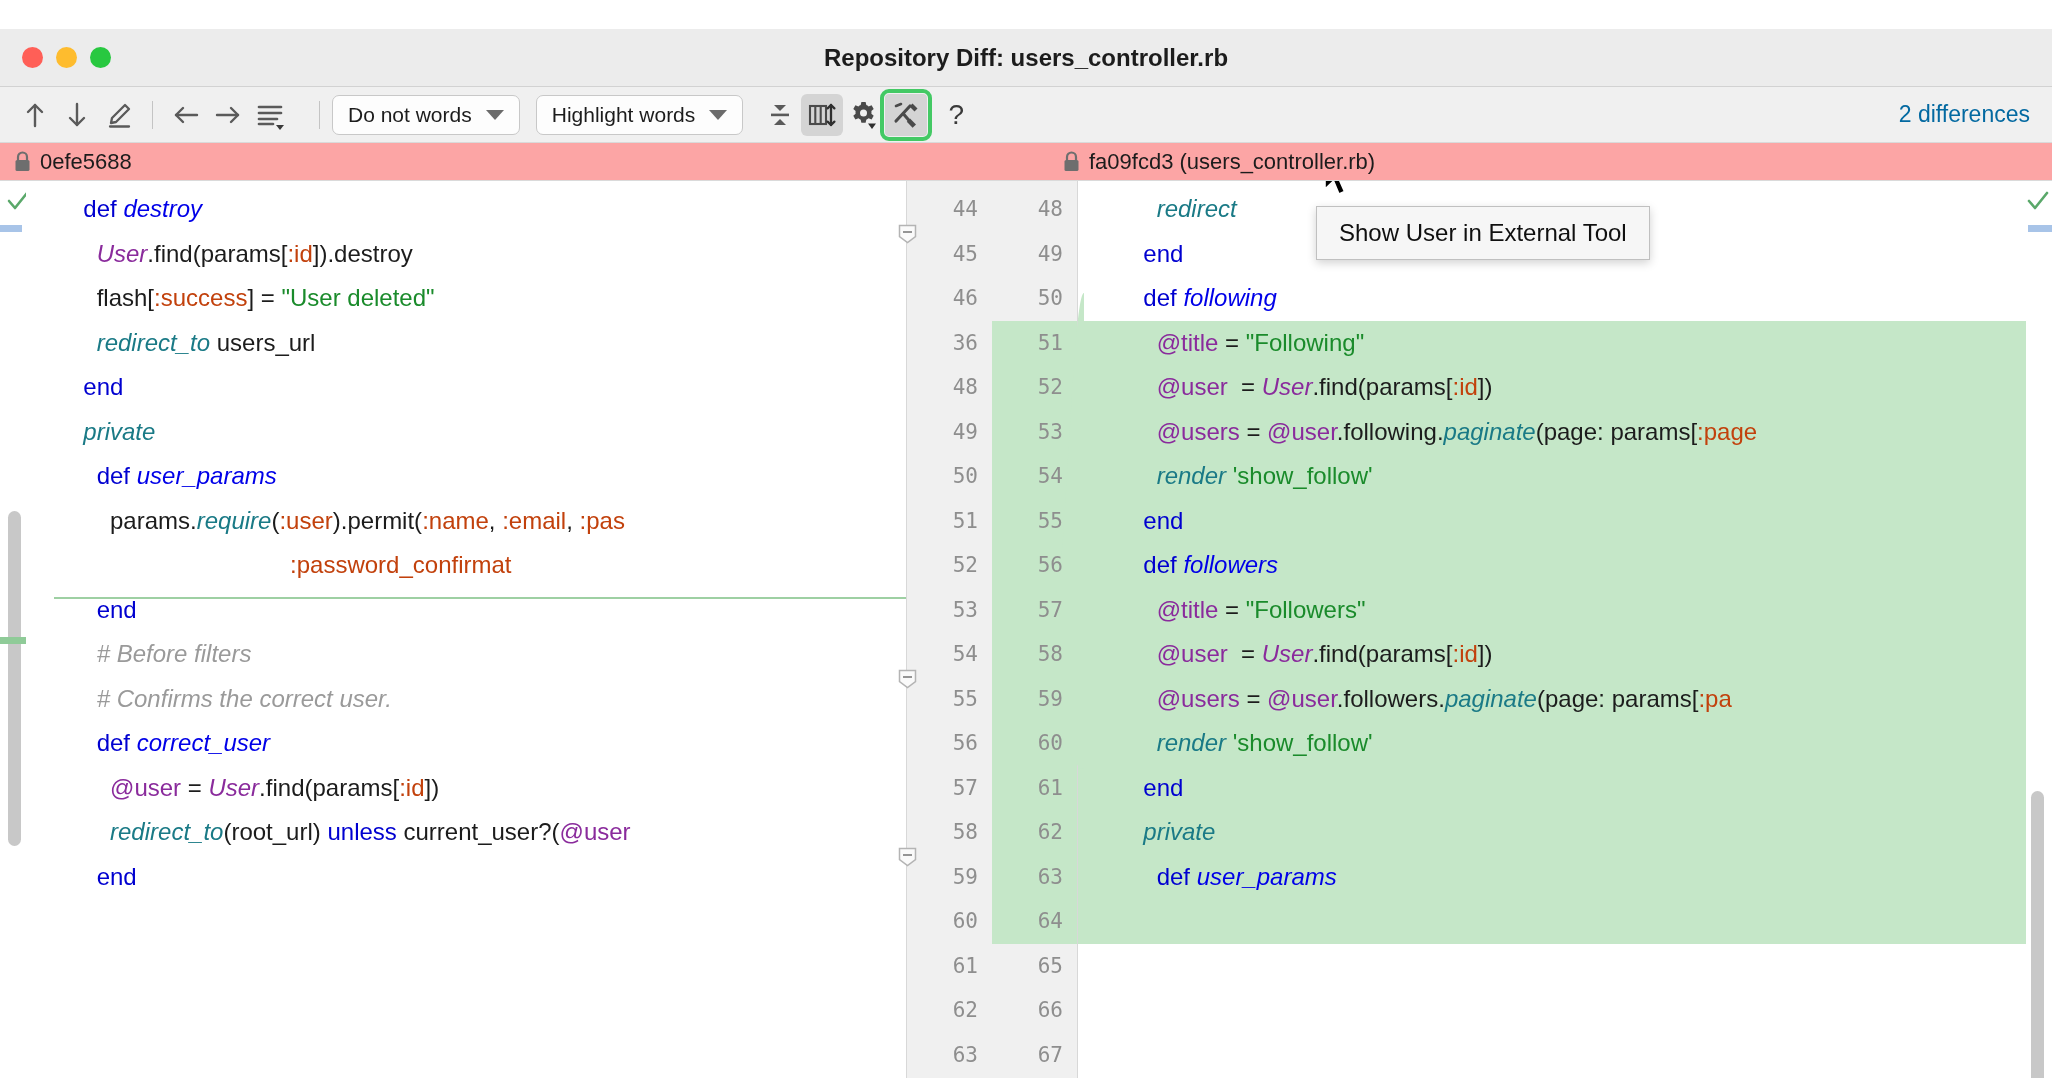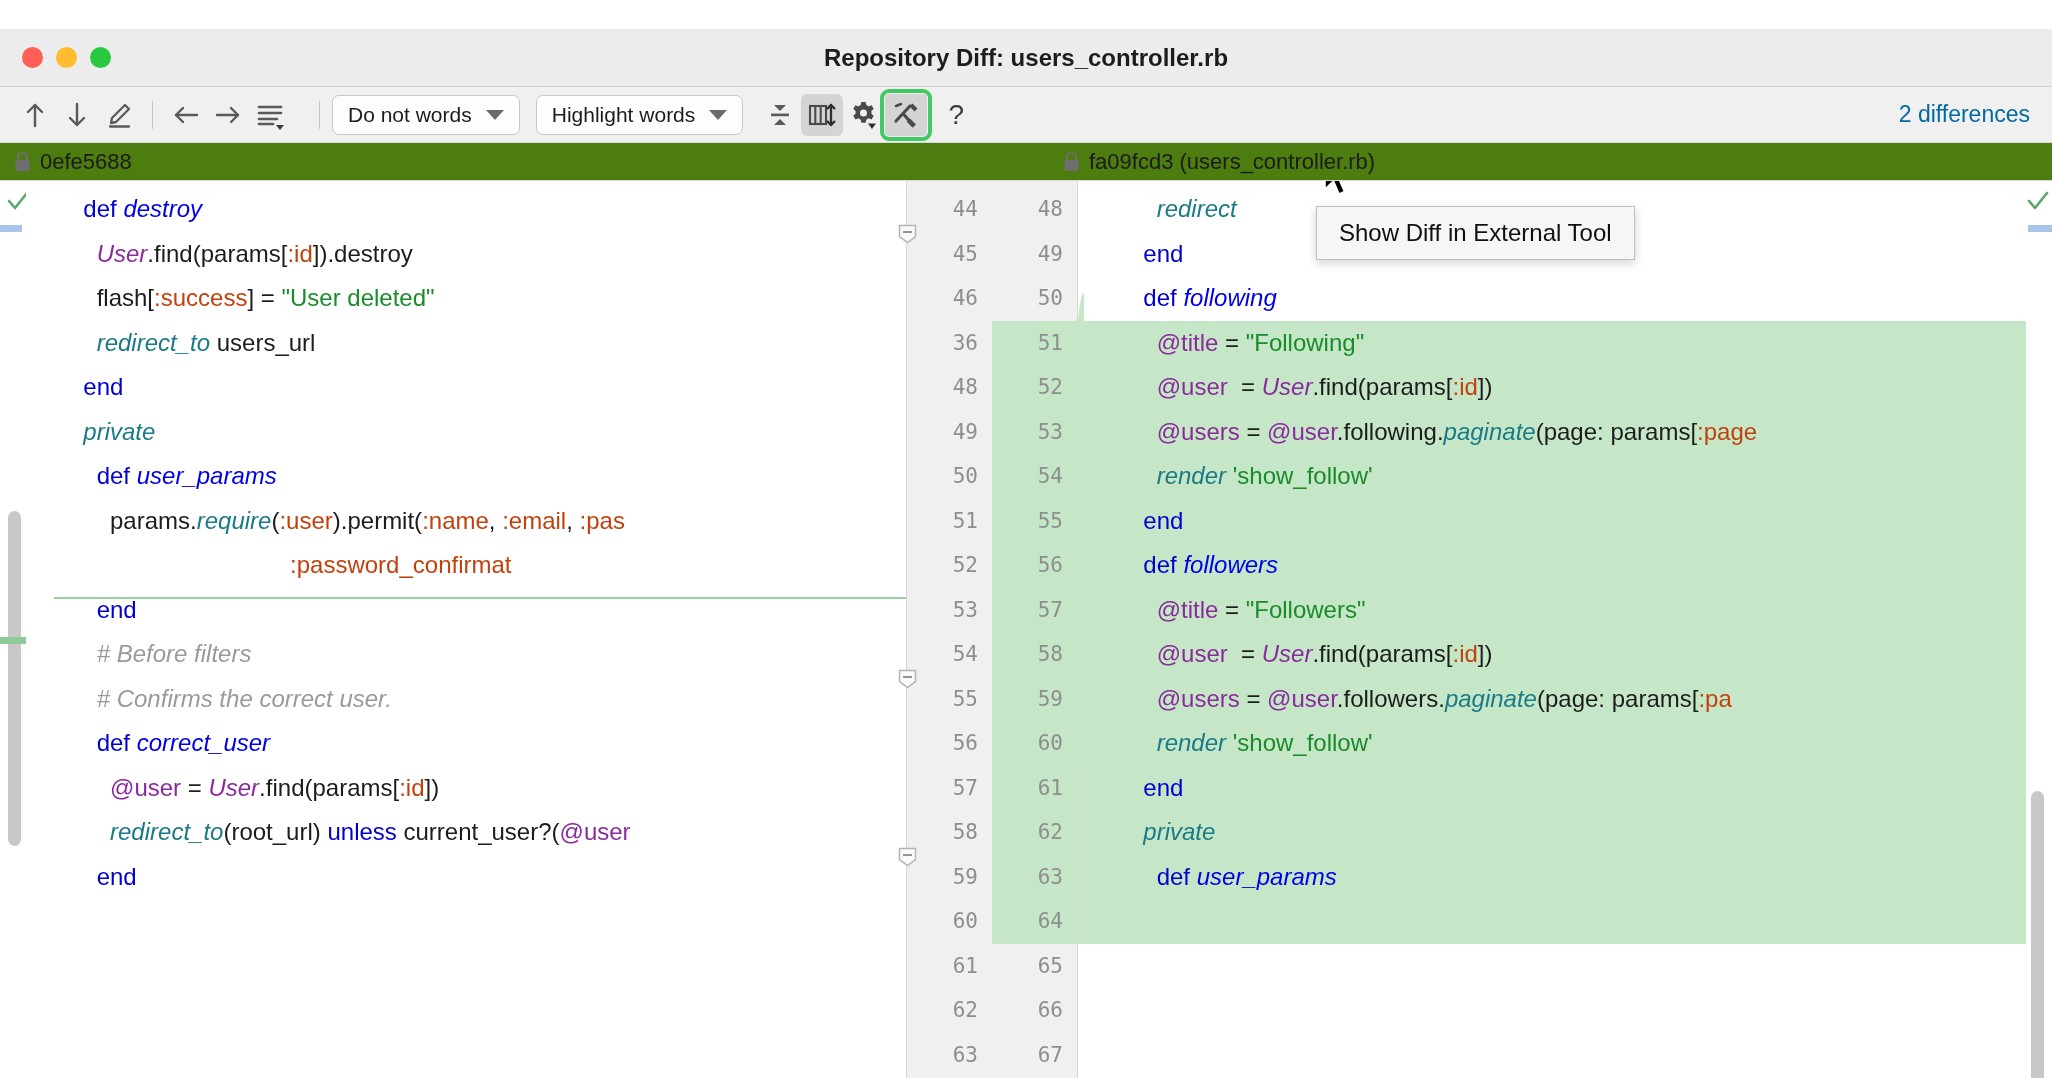--- a/index.html
+++ b/index.html
@@ -83,21 +83,21 @@
   .tb-spacer { flex: 1 1 auto; }
   .diff-count {
     font-size: 23px; color: #0369a1; padding-right: 8px; white-space: nowrap;
   }
   .gap-s { width: 8px; flex: none; }
   .gap-m { width: 16px; flex: none; }
 
   
   .revbar {
     height: 38px;
-    background: #4d7c0f;
+    background: #fca5a5;
     border-bottom: 1px solid #dadada;
     display: flex;
     align-items: center;
     position: relative;
   }
   .rev {
     display: flex; align-items: center; gap: 9px;
     font-size: 22px; color: #1c1c1c; white-space: nowrap;
   }
   .rev-left { padding-left: 14px; }
@@ -483,19 +483,19 @@
 
   <div class="marker-col">
     <svg class="check-mark" style="left:0px; top:8px;" viewBox="0 0 24 24" width="24" height="24">
       <polyline points="3,12 9,19 21,4" fill="none" stroke="#5aa86a" stroke-width="2.6" stroke-linecap="round" stroke-linejoin="round"></polyline>
     </svg>
     <div style="position:absolute;left:2px;top:44px;width:24px;height:7px;background:#a8c4e8;"></div>
     <div class="sb-track" style="left:5px;top:610px;height:315px;"></div>
   </div>
 
   <div class="tooltip" style="left:1316px; top:25px;">
-    <span>Show Diff in External Tool</span>
+    <span>Show User in External Tool</span>
   </div>
 
   <svg class="cursor-arrow" style="left:1322px; top:-28px;" width="34" height="48" viewBox="0 0 34 48">
     <path d="M3 2 L3 36 L11.5 28 L17 41 L22.5 38.5 L17 26 L28 26 Z" fill="#000000" stroke="#ffffff" stroke-width="1.6" stroke-linejoin="round"></path>
   </svg>
 </div>
 
 </body></html>

